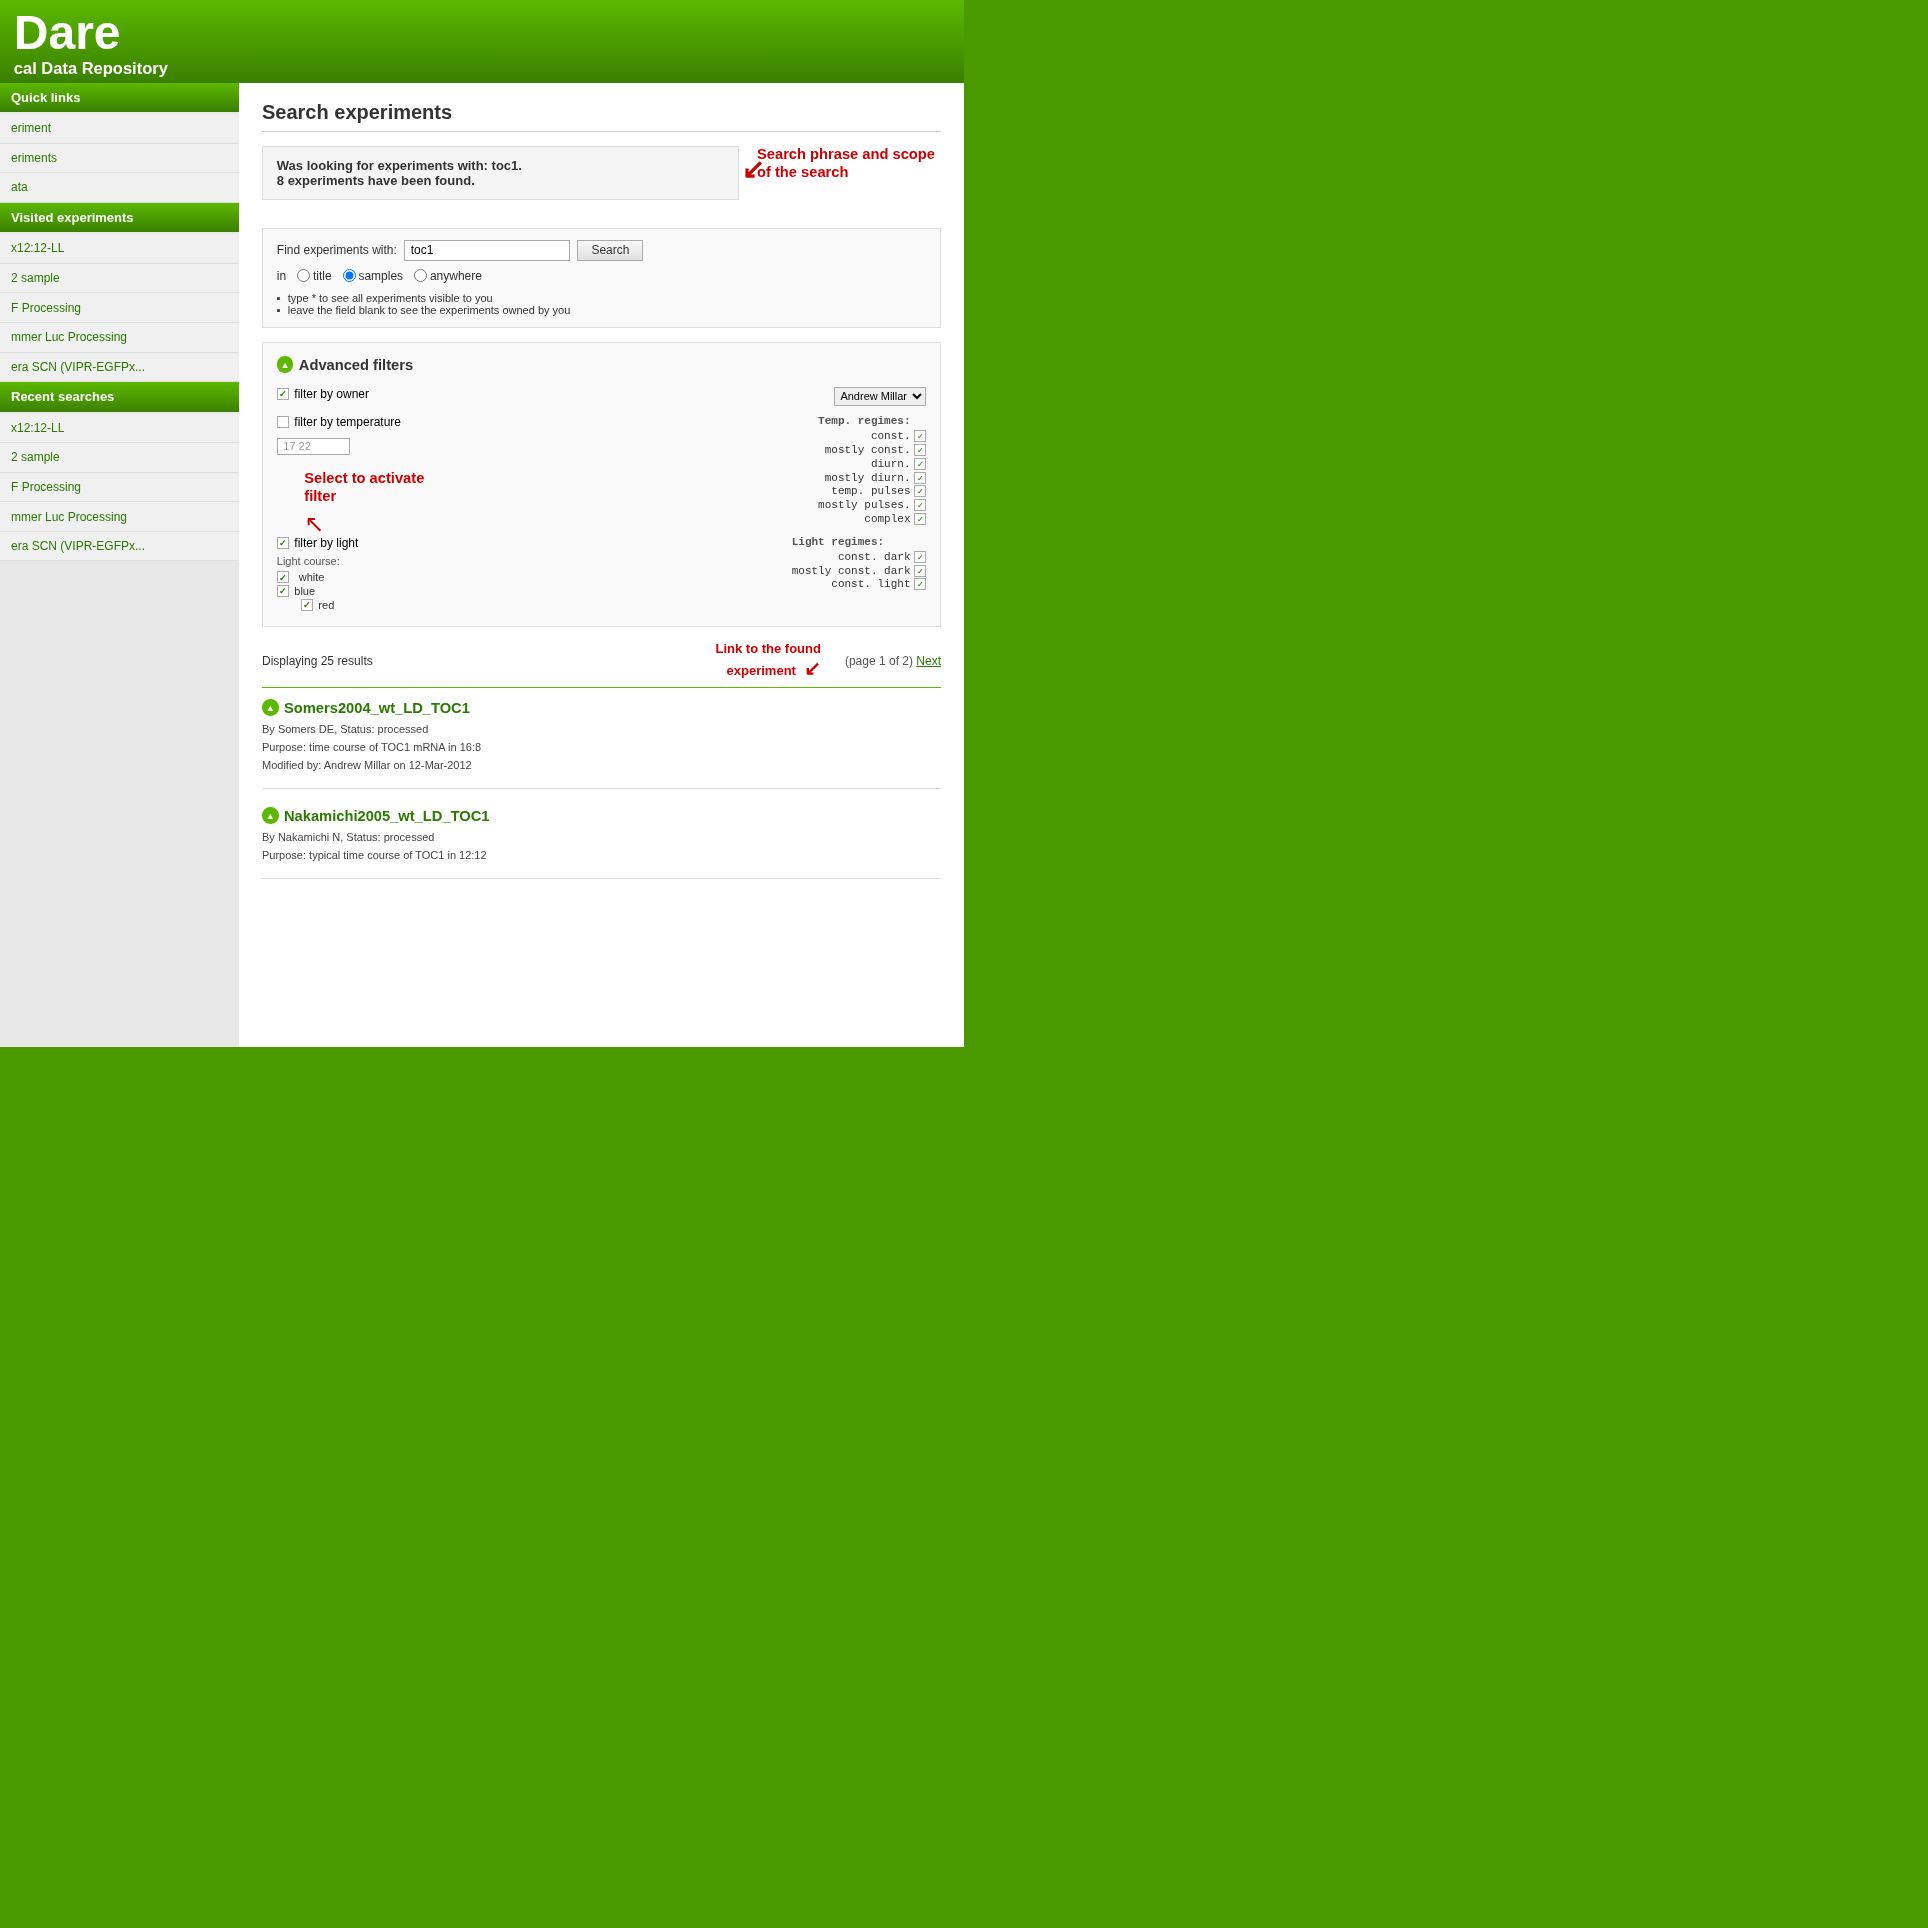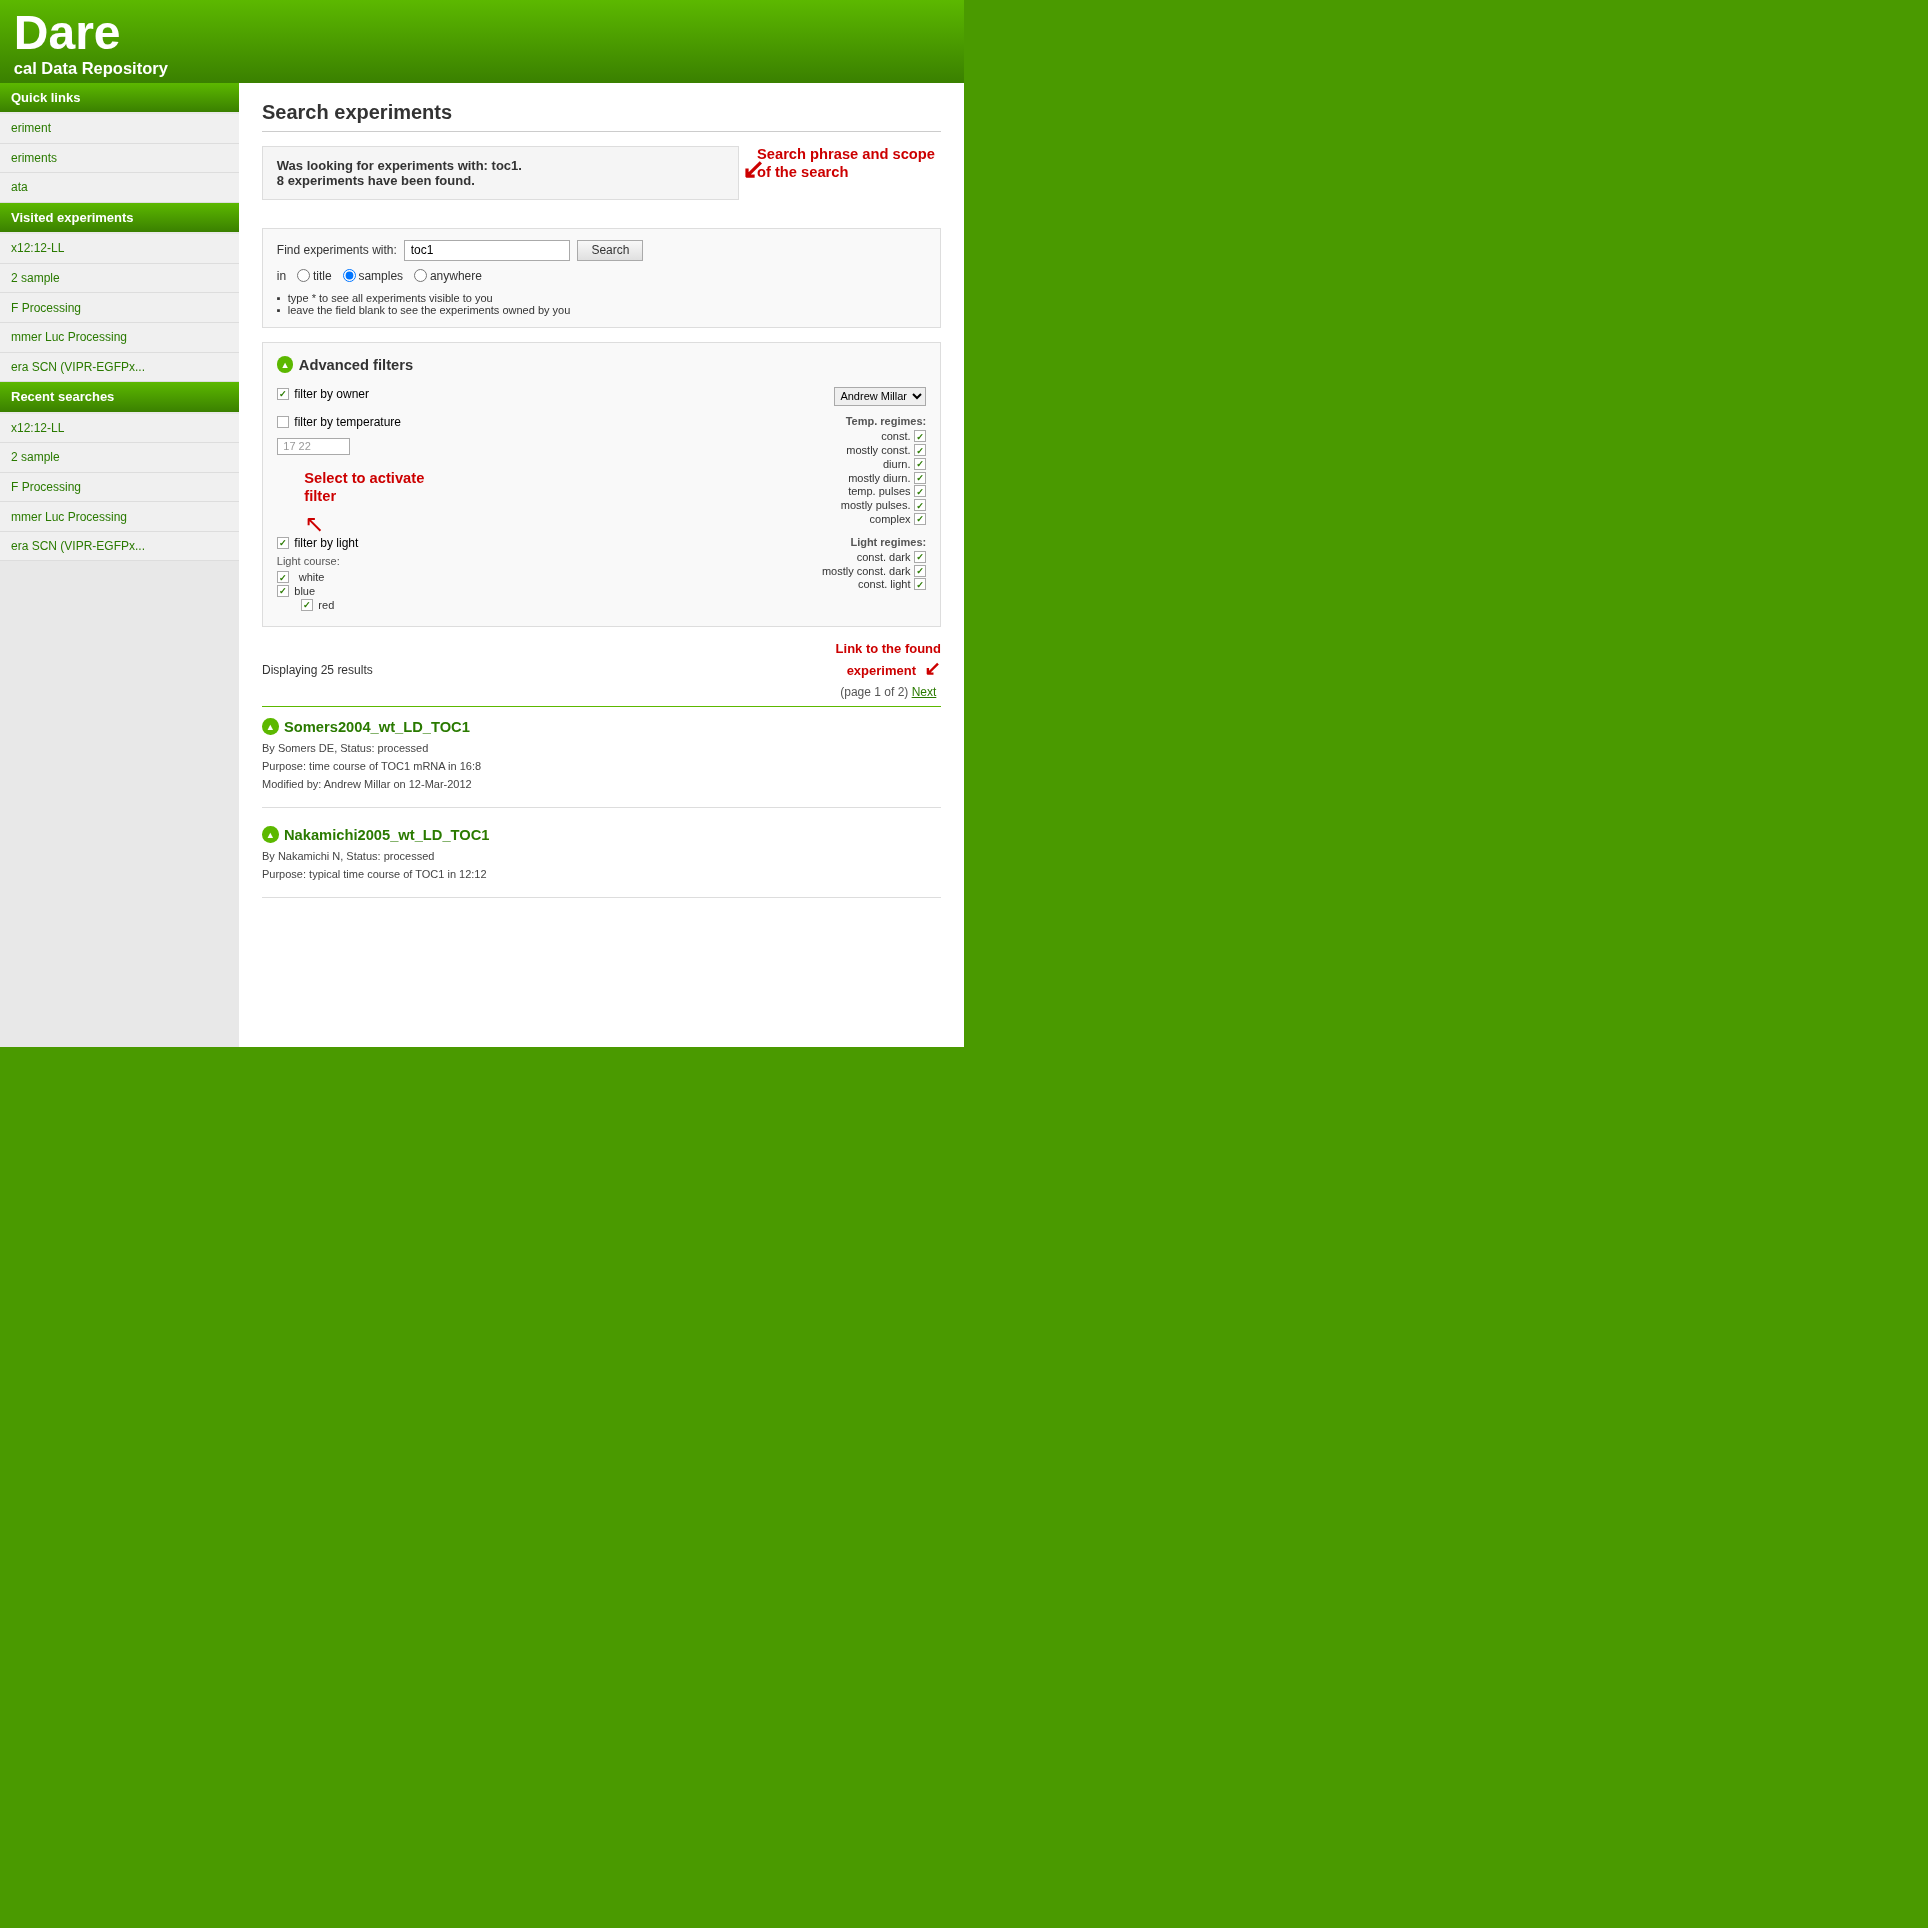--- a/index.html
+++ b/index.html
@@ -214,21 +214,22 @@
       justify-content: space-between;
     }
 
     .filter-left {
       display: flex;
       align-items: center;
       gap: 5.5px;
     }
 
     .filter-right {
-      text-align: right;
+      text-align: left;
+      font-family: Liberation Mono, monospace;
     }
 
     .temp-input {
       border: 0.9px solid #aaa;
       padding: 1.8px 5.5px;
       font-size: 11px;
       width: 73px;
       background: white;
       color: #999;
       margin-top: 3.7px;
@@ -526,21 +527,21 @@
             <div class="checkbox-styled checked"></div>
           </div>
         </div>
       </div>
 
     </div>
 
     <div>
       <div class="results-header">
         <span class="results-count">Displaying 25 results</span>
-        <div style="display:flex; align-items:center; gap:5px;flex-direction:column;">
+        <div style="display:flex; align-items:center; gap:24px;">
 
           <div style="text-align:right; color:#cc0000; font-size:13px; font-weight:bold;">
             <span>Link to the found<br>experiment</span>
             <span style="color:#cc0000; font-size:20px; margin-left:4.6px;">↙</span>
           </div>
           <span class="pagination">
             <span>(page 1 of 2)</span>
             <a>Next</a>
           </span>
         </div>

